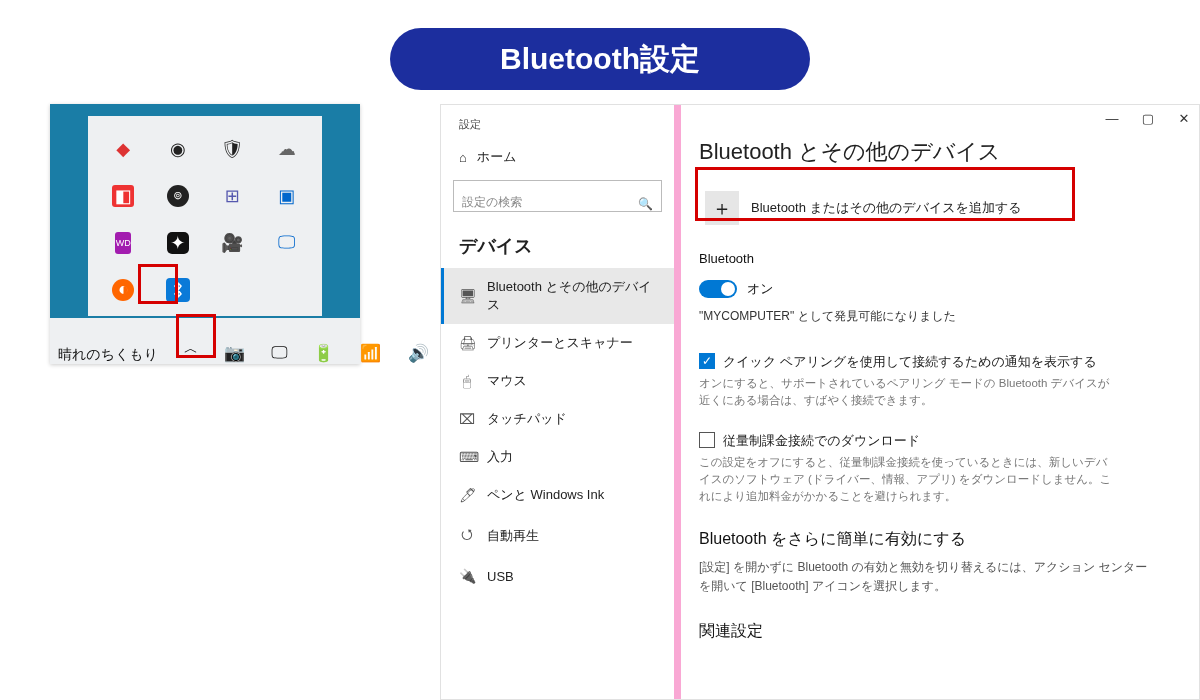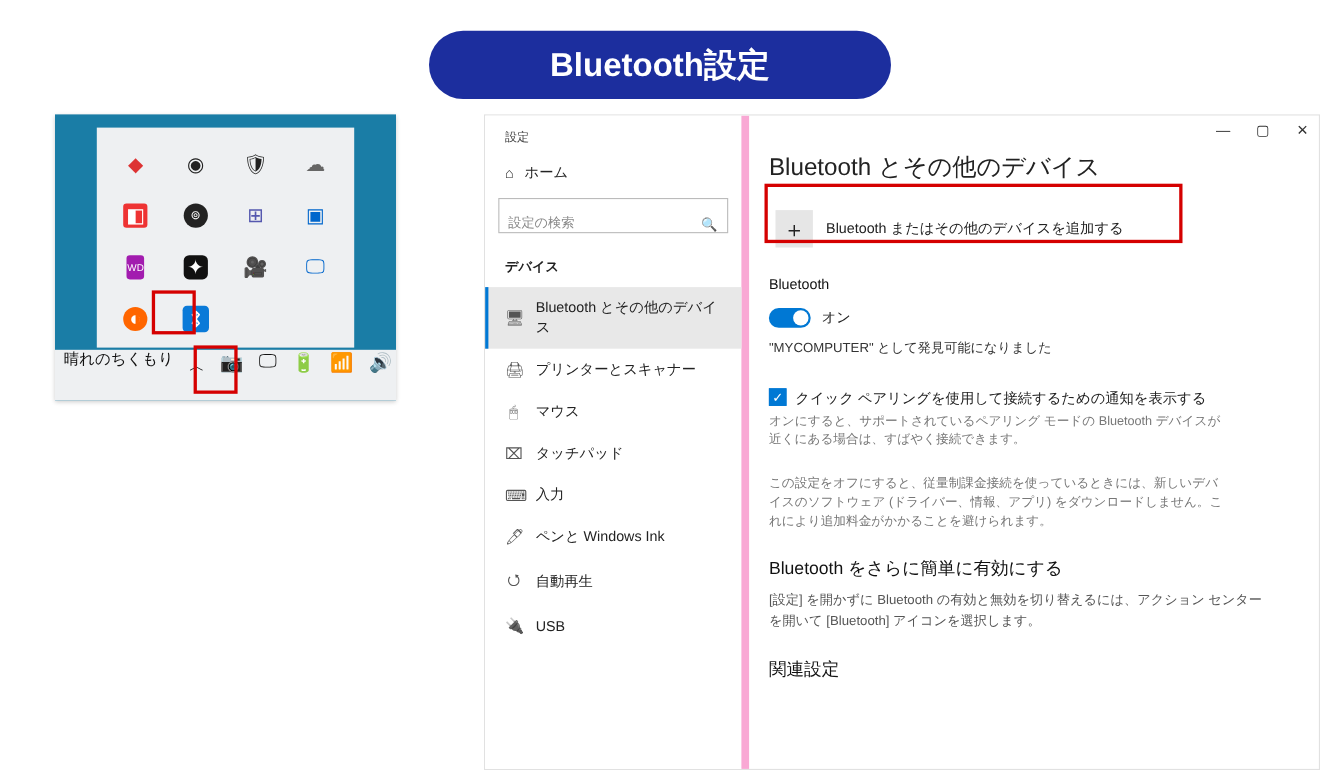--- a/index.html
+++ b/index.html
@@ -71,23 +71,23 @@
   }
   .red-box { border: 3px solid #d50000; position:absolute; }
   .tray-bt-highlight { left: 88px; top: 160px; width: 40px; height: 40px; }
   .tray-chevron-highlight { left: 126px; top: 210px; width: 40px; height: 44px; }
 
   .taskbar {
     position:absolute;
     left:0; bottom:0; width:100%; height:46px;
     background:#eef0f2;
     display:flex;
-    align-items:flex-start;
+    align-items:flex-end;
     padding: 0 8px;
-    gap: 14px;
+    gap: 26px;
     font-size: 14px;
     color:#111;
   }
   .taskbar .weather { flex: 0 0 auto; }
   .taskbar .chev {
     width: 30px; height:30px;
     display:flex; align-items:center; justify-content:center;
     font-size:14px;
   }
   .taskbar .ti { width:22px; height:22px; display:flex; align-items:center; justify-content:center; font-size:17px; }
@@ -134,21 +134,21 @@
     height: 32px;
     border:1px solid #bbb;
     background:#fff;
     display:flex; align-items:flex-end;
     padding: 0 8px;
     font-size:12px; color:#888;
     justify-content:space-between;
   }
   .section-label {
     padding: 10px 18px;
-    font-size: 12px; font-weight:700;
+    font-size: 18px; font-weight:700;
   }
   .nav-item {
     display:flex; align-items:center; gap:12px;
     padding: 10px 18px;
     font-size: 13px;
     color:#222;
     cursor:pointer;
   }
   .nav-item.active {
     background:#e8e8e8;
@@ -311,20 +311,24 @@
       <span>オン</span>
     </div>
     <div class="discover-text">"MYCOMPUTER" として発見可能になりました</div>
 
     <div class="checkbox-row">
       <div class="chk checked">✓</div>
       <span>クイック ペアリングを使用して接続するための通知を表示する</span>
     </div>
     <div class="help-text">オンにすると、サポートされているペアリング モードの Bluetooth デバイスが近くにある場合は、すばやく接続できます。</div>
 
+    <div class="checkbox-row">
+      <div class="chk"></div>
+      <span>従量制課金接続でのダウンロード</span>
+    </div>
     <div class="help-text">この設定をオフにすると、従量制課金接続を使っているときには、新しいデバイスのソフトウェア (ドライバー、情報、アプリ) をダウンロードしません。これにより追加料金がかかることを避けられます。</div>
 
     <div class="section-title">Bluetooth をさらに簡単に有効にする</div>
     <div class="body-text">[設定] を開かずに Bluetooth の有効と無効を切り替えるには、アクション センターを開いて [Bluetooth] アイコンを選択します。</div>
 
     <div class="section-title">関連設定</div>
   </div>
 
   <div class="red-add"></div>
 </div>

